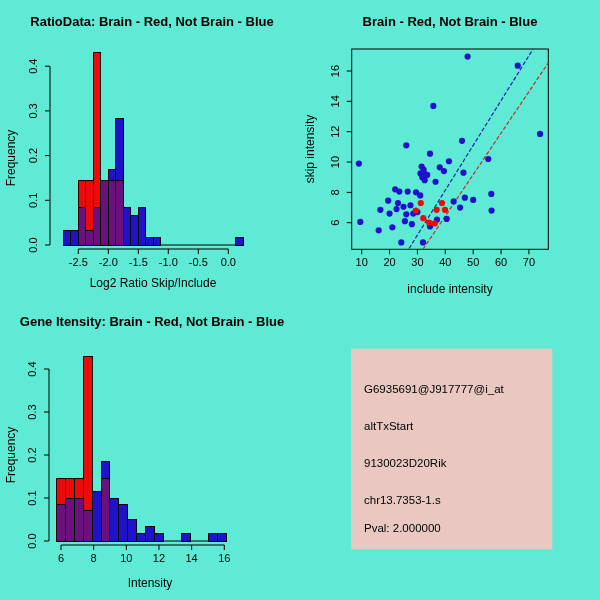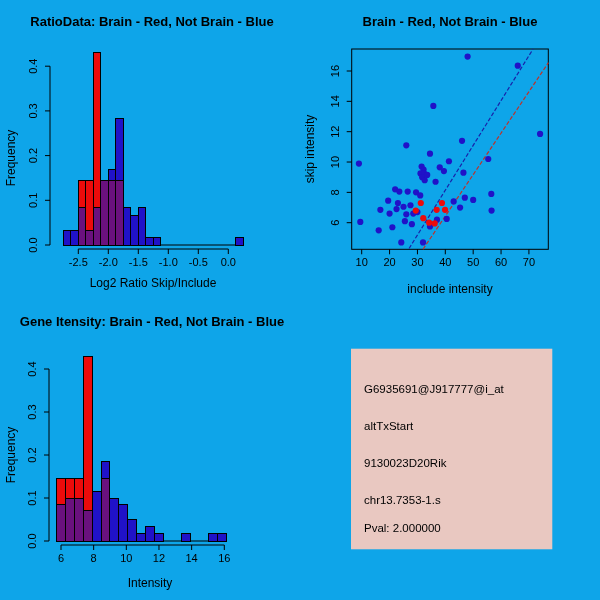--- a/index.html
+++ b/index.html
@@ -1,16 +1,16 @@
 <!DOCTYPE html>
 <html><head>
 <meta charset="utf-8">
 <style>
   html,body{margin:0;padding:0;background:#ffffff;}
-  .canvas{width:600px;height:600px;position:relative;background:#0ea5e9;overflow:hidden;}
+  .canvas{width:600px;height:600px;position:relative;background:#5eead4;overflow:hidden;}
   svg{display:block;}
   text{font-family:"Liberation Sans","DejaVu Sans",sans-serif;fill:#000000;}
   .title{font-size:13px;font-weight:bold;}
   .axlab{font-size:12px;}
   .tick{font-size:11px;}
   .info{font-size:11.5px;}
 </style>
 </head>
 <body>
 

